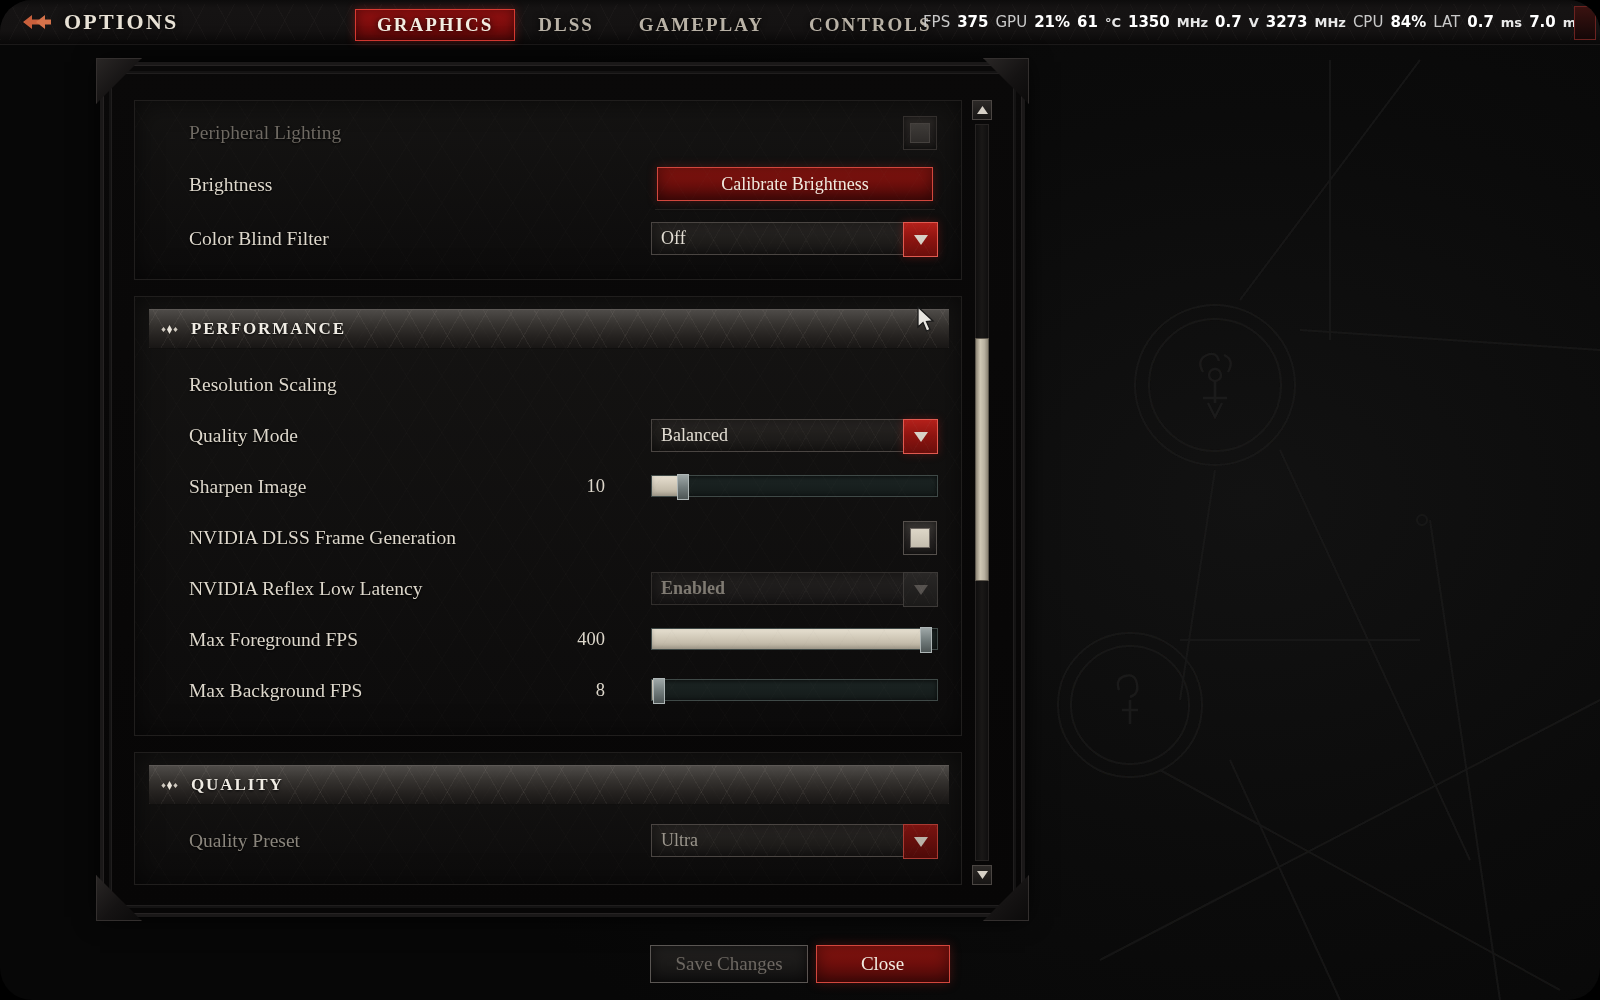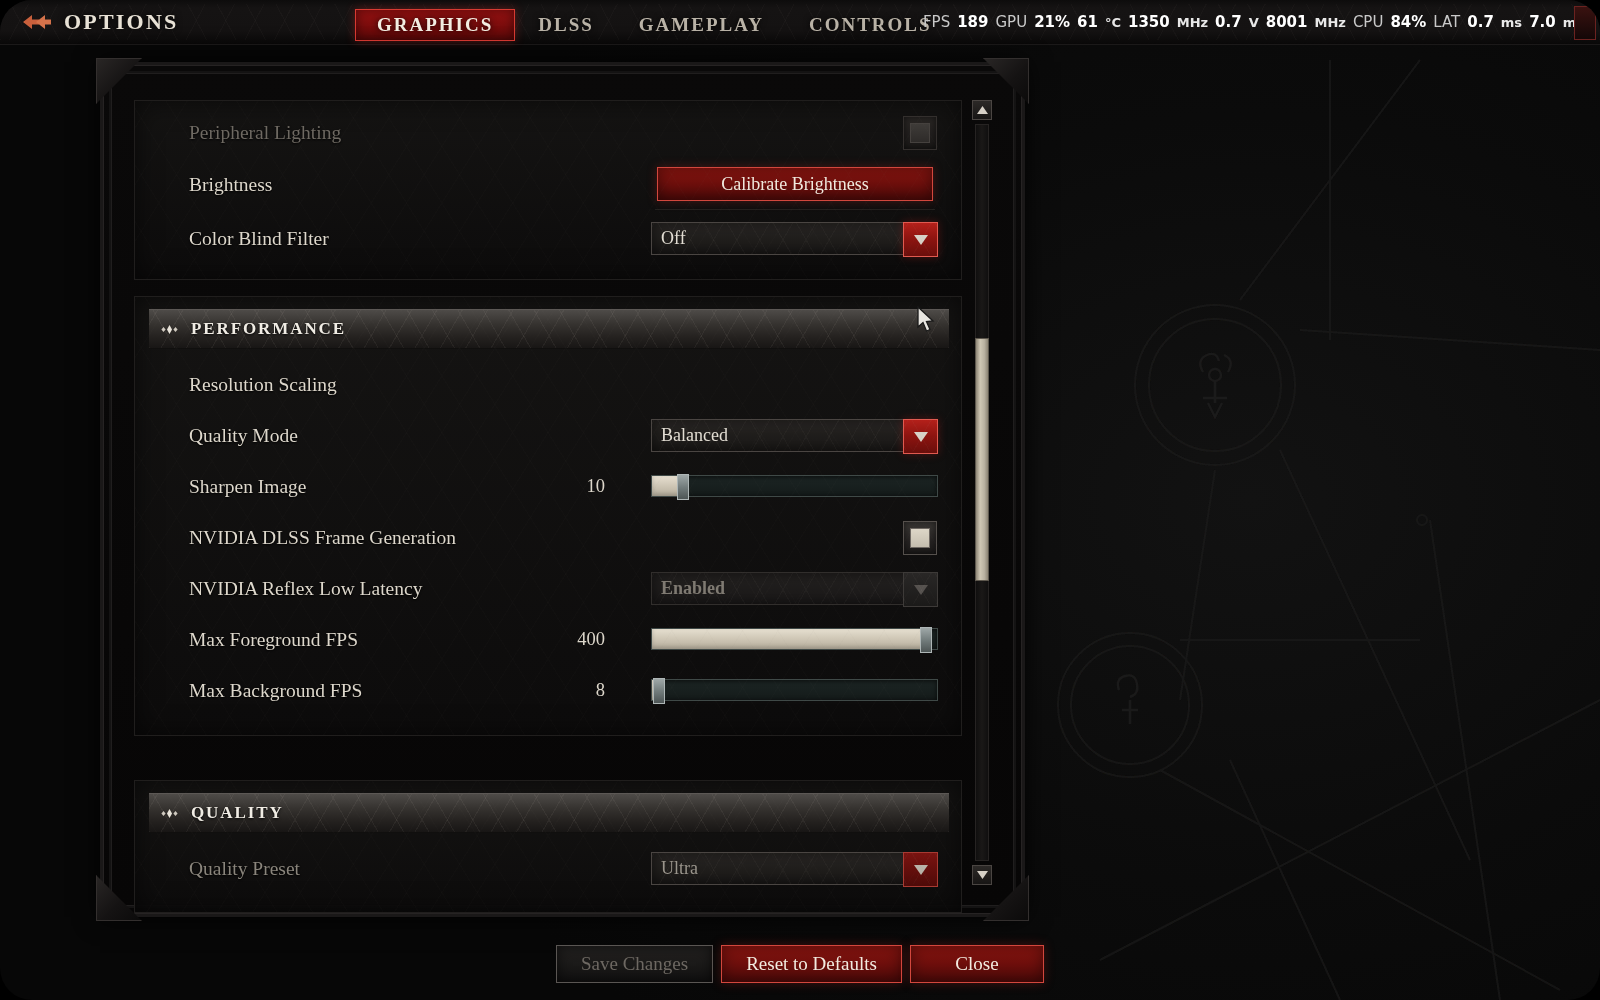--- a/index.html
+++ b/index.html
@@ -119,21 +119,21 @@
     box-shadow: inset 0 0 26px rgba(0,0,0,.6);
   }
   .block::after {
     content: ""; position: absolute; inset: 0; pointer-events: none;
     background:
       repeating-linear-gradient(58deg, rgba(120,112,104,.022) 0 1px, transparent 1px 30px),
       repeating-linear-gradient(-58deg, rgba(120,112,104,.022) 0 1px, transparent 1px 30px);
   }
   #block-top      { top: 0;   height: 180px; padding-left: 44px; }
   #block-perf     { top: 196px; height: 440px; }
-  #block-quality  { top: 680px; height: 133px; }
+  #block-quality  { top: 652px; height: 133px; }
 
   
   .sec-header {
     position: absolute; left: 14px; top: 12px; width: 800px; height: 40px;
     display: flex; align-items: center; gap: 13px; padding-left: 12px;
     background: linear-gradient(180deg, #4e4b48 0%, #35322f 38%, #24211f 72%, #181615 100%);
     border-top: 1px solid #5c5855; border-bottom: 1px solid #100f0e;
   }
   .sec-header::after {
     content: ""; position: absolute; inset: 0; pointer-events: none;
@@ -351,30 +351,30 @@
 
     <div id="tabs">
       <div class="tab active">GRAPHICS</div>
       <div class="tab">DLSS</div>
       <div class="tab">GAMEPLAY</div>
       <div class="tab">CONTROLS</div>
     </div>
 
     <div id="perf-overlay">
       <span class="k">FPS</span>
-      <span class="v">189</span>
+      <span class="v">375</span>
       <span class="k">GPU</span>
       <span class="v">21%</span>
       <span class="v">61</span>
         <span class="u">°C</span>
       <span class="v">1350</span>
         <span class="u">MHz</span>
       <span class="v">0.7</span>
         <span class="u">V</span>
-      <span class="v">8001</span>
+      <span class="v">3273</span>
         <span class="u">MHz</span>
       <span class="k">CPU</span>
       <span class="v">84%</span>
       <span class="k">LAT</span>
       <span class="v">0.7</span>
         <span class="u">ms</span>
       <span class="v">7.0</span>
         <span class="u">ms</span>
     </div>
     <div id="perf-corner"></div>
@@ -527,21 +527,20 @@
     <div id="sc-thumb"></div>
     <div class="sc-arrow down">
       <svg width="11" height="8" viewBox="0 0 11 8">
           <polygon points="0,0 11,0 5.5,8" fill="#d6d0c6"></polygon>
         </svg>
     </div>
   </div>
 
   <div id="bottom-bar">
     <div class="btn disabled" id="btn-save">Save Changes</div>
-    <div class="btn" id="btn-reset">Reset to Defaults</div>
     <div class="btn" id="btn-close">Close</div>
   </div>
 
   <svg id="cursor" width="22" height="28" viewBox="0 0 22 28">
     <polygon points="1,1 1,21 6,16.5 9.5,25 13,23.5 9.5,15.5 16,15" fill="#e8e6e1" stroke="#1a1a1a" stroke-width="1.3"></polygon>
   </svg>
 
 </div>
 
 </body></html>

